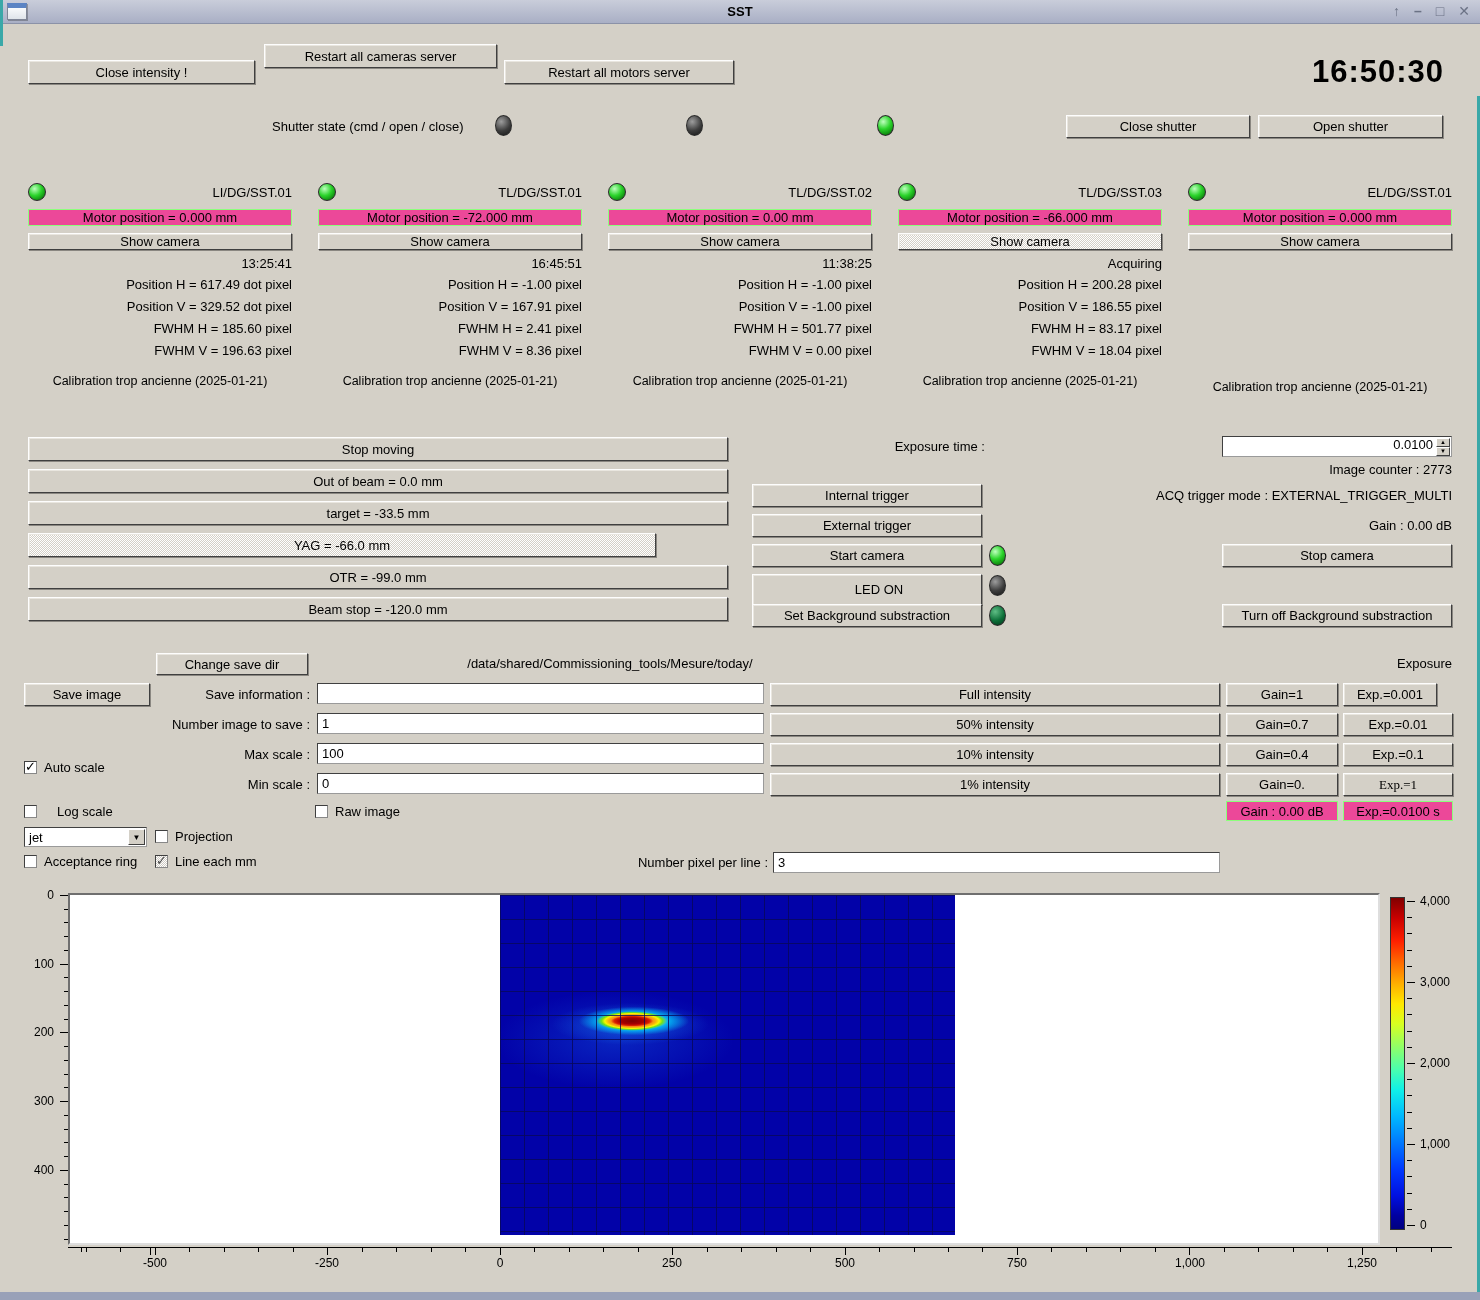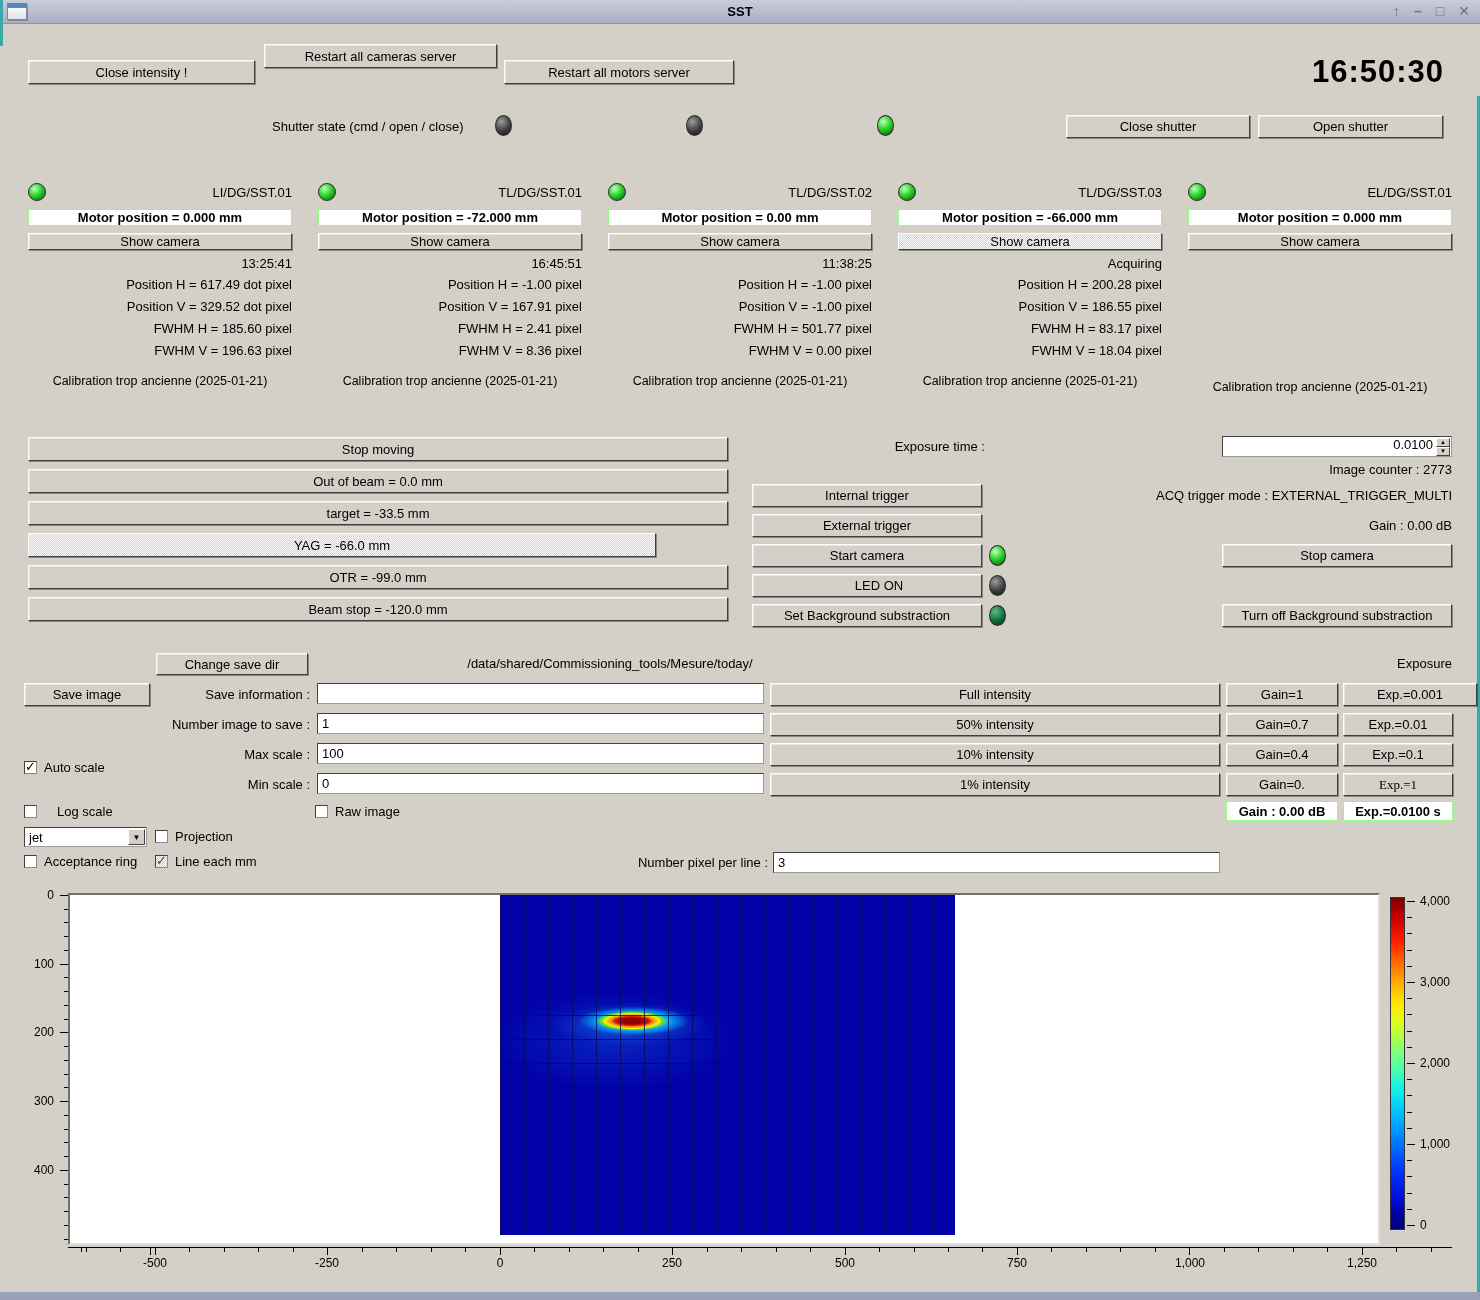--- a/index.html
+++ b/index.html
@@ -31,22 +31,22 @@
   .tin { background:#fff; border:1px solid #9a9a9a; border-top-color:#404040; border-left-color:#404040;
     font:13px "Liberation Sans","DejaVu Sans",sans-serif; padding:0 4px; outline:none; }
 
   .led { border-radius:50%; border:1px solid #2a2a2a;
     background:radial-gradient(circle at 35% 30%, #beffbe, #2bd42b 45%, #0b7c0b 85%, #075007); }
   .led.off { background:radial-gradient(circle at 35% 30%, #9d9d9d, #3d3d3d 55%, #141414); }
   .led.dim { background:radial-gradient(circle at 35% 30%, #5fbd85, #0c6f38 55%, #03321a); }
   .led.round { width:18px; height:18px; }
   .led.oval  { width:17px; height:21px; }
 
-  .greenbar { background:#ffffff; border:1px solid #8cff7c; color:#000;
-    display:flex; align-items:center; justify-content:center; white-space:nowrap;font-weight:bold; }
+  .greenbar { background:#ec4899; border:1px solid #8cff7c; color:#000;
+    display:flex; align-items:center; justify-content:center; white-space:nowrap; }
 
   .rlabel { text-align:right; white-space:nowrap; }
   .clabel { text-align:center; white-space:nowrap; }
 
   
   .cams { position:absolute; left:28px; top:182px; width:1424px; display:flex; gap:26px; }
   .cam { flex:1 1 0; position:relative; }
   .cam-head { display:flex; align-items:center; justify-content:space-between; height:20px; }
   .cam-motor { height:17px; margin-top:7px; font-size:13px; }
   .cam-btn { height:17px; margin-top:7px; }
@@ -231,37 +231,37 @@
   <div class="btn abs" style="left:752px;top:484px;width:230px;height:23px;">Internal trigger</div>
   <div class="abs rlabel" style="right:28px;top:488px;width:420px;">ACQ trigger mode : EXTERNAL_TRIGGER_MULTI</div>
 
   <div class="btn abs" style="left:752px;top:514px;width:230px;height:23px;">External trigger</div>
   <div class="abs rlabel" style="right:28px;top:518px;width:200px;">Gain : 0.00 dB</div>
 
   <div class="btn abs" style="left:752px;top:544px;width:230px;height:23px;">Start camera</div>
   <div class="led oval abs" style="left:989px;top:545px;"></div>
   <div class="btn abs" style="left:1222px;top:544px;width:230px;height:23px;">Stop camera</div>
 
-  <div class="btn abs" style="left:752px;top:574px;width:230px;height:23px;padding-left:24px;">LED ON</div>
+  <div class="btn abs" style="left:752px;top:574px;width:230px;height:31px;padding-left:24px;">LED ON</div>
   <div class="led off oval abs" style="left:989px;top:575px;"></div>
 
   <div class="btn abs" style="left:752px;top:604px;width:230px;height:23px;">Set Background substraction</div>
   <div class="led dim oval abs" style="left:989px;top:605px;"></div>
   <div class="btn abs" style="left:1222px;top:604px;width:230px;height:23px;">Turn off Background substraction</div>
 
   <div class="btn abs" style="left:156px;top:653px;width:152px;height:22px;">Change save dir</div>
   <div class="abs clabel" style="left:320px;top:656px;width:580px;text-align:center;">/data/shared/Commissioning_tools/Mesure/today/</div>
   <div class="abs rlabel" style="right:28px;top:656px;width:120px;">Exposure</div>
 
   <div class="btn abs" style="left:24px;top:683px;width:126px;height:23px;">Save image</div>
   <div class="abs rlabel" style="left:150px;top:687px;width:160px;">Save information :</div>
   <input class="tin abs" style="left: 317px; top: 683px; width: 447px; height: 21px;" value="">
   <div class="btn abs" style="left:770px;top:683px;width:450px;height:23px;">Full intensity</div>
   <div class="btn abs" style="left:1226px;top:683px;width:112px;height:23px;">Gain=1</div>
-  <div class="btn abs" style="left:1343px;top:683px;width:134px;height:23px;">Exp.=0.001</div>
+  <div class="btn abs" style="left:1343px;top:683px;width:94px;height:23px;">Exp.=0.001</div>
 
   <div class="abs rlabel" style="left:130px;top:717px;width:180px;">Number image to save :</div>
   <input class="tin abs" style="left: 317px; top: 713px; width: 447px; height: 21px;" value="1">
   <div class="btn abs" style="left:770px;top:713px;width:450px;height:23px;">50% intensity</div>
   <div class="btn abs" style="left:1226px;top:713px;width:112px;height:23px;">Gain=0.7</div>
   <div class="btn abs" style="left:1343px;top:713px;width:110px;height:23px;">Exp.=0.01</div>
 
   <div class="abs rlabel" style="left:150px;top:747px;width:160px;">Max scale :</div>
   <input class="tin abs" style="left: 317px; top: 743px; width: 447px; height: 21px;" value="100">
   <div class="btn abs" style="left:770px;top:743px;width:450px;height:23px;">10% intensity</div>

